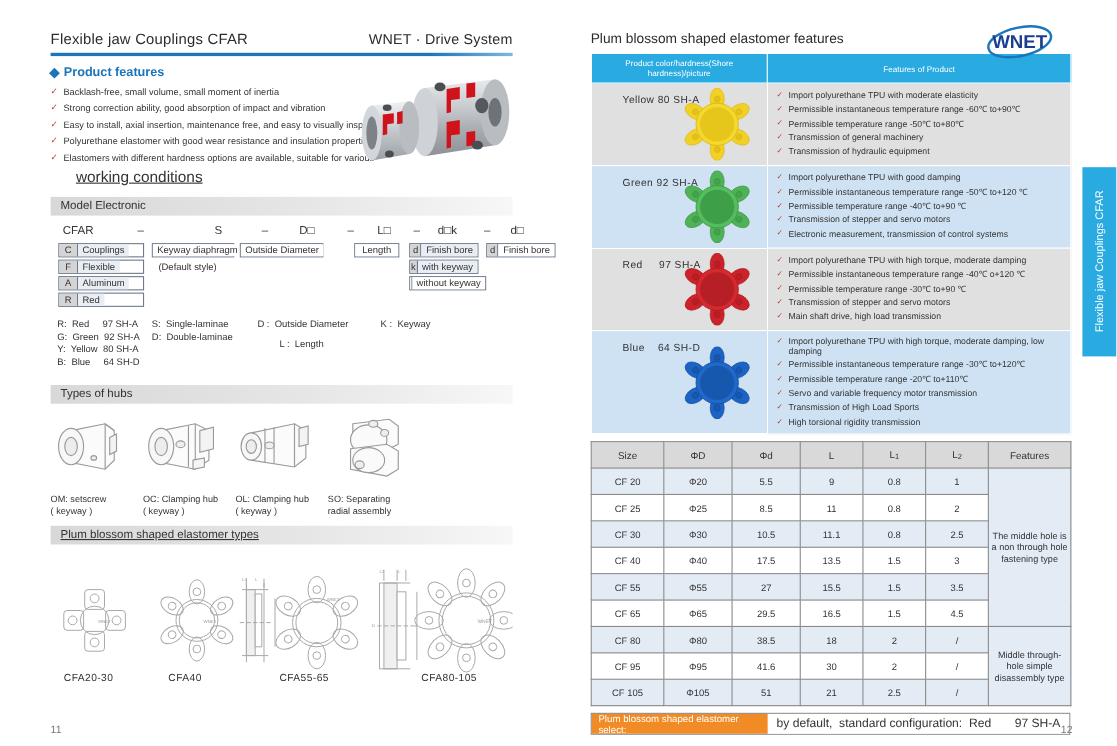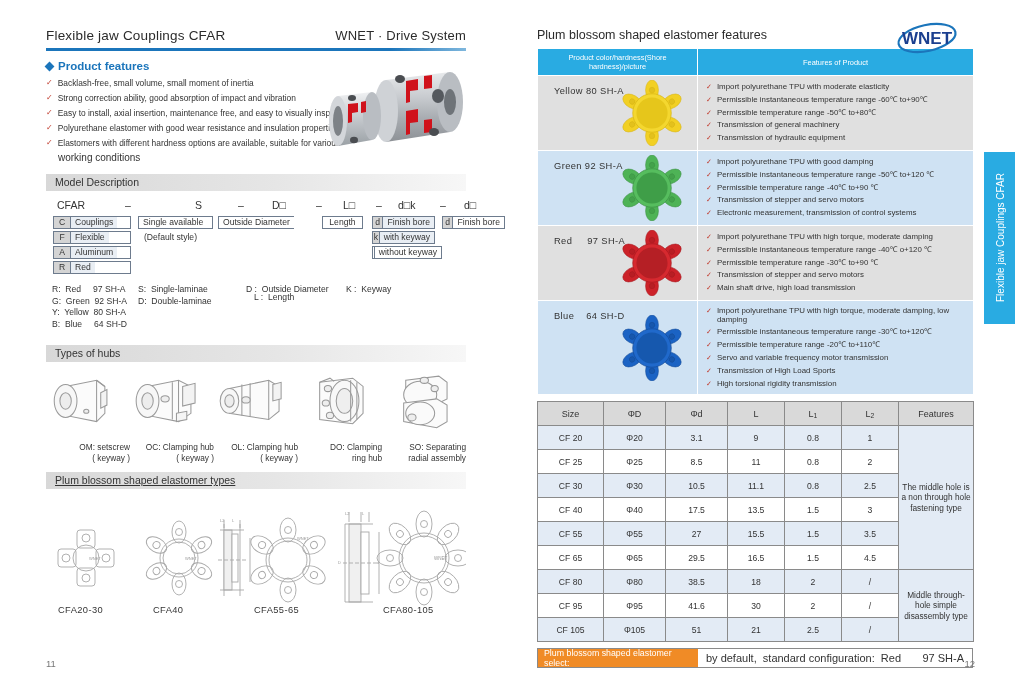--- a/index.html
+++ b/index.html
@@ -10,61 +10,61 @@
   .left{position:absolute;left:46px;top:28px;width:420px;height:620px;}
   .ltitle{display:flex;justify-content:space-between;align-items:flex-end;font-size:13.5px;color:#2b2b2b;letter-spacing:.2px;}
   .ltitle .r{font-size:13px;text-align:center;}
   .blue-rule{height:3px;background:#1b75bb;margin-top:5px;width:420px;
              background:linear-gradient(90deg,#1b75bb 0%,#1b75bb 82%,#7fb7dd 100%);}
   .pf-head{display:flex;align-items:center;gap:5px;margin-top:9px;color:#1b75bb;font-size:11.5px;font-weight:bold;}
   .diamond{width:7px;height:7px;background:#1b75bb;transform:rotate(45deg);display:inline-block;}
   .feat-list{margin-top:7px;width:300px;}
   .feat{display:flex;gap:5px;font-size:8.4px;color:#333;line-height:1.05;margin-bottom:6.2px;}
   .chk{color:#c0392b;font-size:8px;line-height:1;flex:0 0 auto;}
-  .feat-cont{margin-left:12px;font-size:10px;color:#333;margin-top:-2px;}
+  .feat-cont{margin-left:23px;font-size:14px;color:#333;margin-top:-2px;text-decoration:underline;}
 
   .prodimg{position:absolute;right:-10px;top:30px;width:150px;height:105px;}
 
   .sec-bar{margin-top:11px;height:17px;line-height:17px;padding-left:9px;font-size:10.5px;color:#333;
            background:linear-gradient(90deg,#d8d8d8 0%,#e6e6e6 55%,#f7f7f7 100%);}
 
   
   .model{position:relative;height:112px;margin-top:8px;font-size:9px;}
   .code-row{position:relative;height:15px;}
   .code-row span{position:absolute;font-size:10.5px;color:#333;}
   .bx{position:absolute;display:flex;height:13px;border:1px solid #6d7b8d;box-sizing:border-box;}
   .bx .k{width:16px;text-align:center;background:#d4d4d4;border-right:1px solid #6d7b8d;font-size:8.6px;line-height:11px;color:#333;}
   .bx .v{padding:0 4px;background:#e9eef4;font-size:8.6px;line-height:11px;color:#333;white-space:nowrap;}
   .bx.white .v{background:#ffffff;}
   .bx.whitekey .k{background:#ffffff;}
   .note{position:absolute;font-size:8.6px;color:#333;}
   .legend{position:absolute;font-size:8.6px;color:#333;white-space:pre;}
 
   
   .hubs{display:flex;margin-top:10px;gap:0;}
-  .hub{width:84px;text-align:right;}
+  .hub{width:84px;text-align:left;}
   .hub .cap{font-size:8.3px;color:#333;line-height:1.35;margin-top:4px;}
   .hubsvg{height:62px;}
 
   
   .etypes{position:relative;height:125px;margin-top:6px;}
   .etypes .cap{position:absolute;font-size:9.3px;color:#333;letter-spacing:.4px;}
 
   .pgnum{position:absolute;font-size:9.5px;color:#777;}
 
   
   .right{position:absolute;left:537px;top:28px;width:436px;}
   .rtitle{font-size:12.5px;color:#2b2b2b;margin-bottom:6px;}
   .logo{position:absolute;right:7px;top:-8px;width:78px;height:36px;}
 
   table.feats{border-collapse:collapse;width:436px;table-layout:fixed;}
   table.feats th{background:#29abe2;color:#fff;font-size:7.4px;font-weight:normal;padding:4px 2px;border:1px solid #fff;text-align:center;}
   table.feats td{border:1px solid #ffffff;vertical-align:middle;}
   .cell-left{width:160px;position:relative;height:72px;}
-  .cl-label{position:absolute;left:16px;top:10px;font-size:9.3px;color:#333;letter-spacing:.4px;white-space:pre;}
+  .cl-label{position:absolute;left:28px;top:10px;font-size:9.3px;color:#333;letter-spacing:.4px;white-space:pre;}
   .cl-img{position:absolute;right:8px;top:50%;transform:translateY(-50%);}
   .fl{padding:6px 4px 6px 8px;}
   .fl div{display:flex;gap:5px;font-size:7.9px;color:#333;line-height:1.1;margin-bottom:4.1px;}
   .fl div:last-child{margin-bottom:0;}
   .fl .chk{color:#c0392b;font-size:7px;}
   .row-grey{background:#e0e0e0;}
   .row-blue{background:#cfe2f3;}
   .fl.row-grey,.fl.row-blue{}
 
   table.dims{border-collapse:collapse;width:436px;table-layout:fixed;margin-top:6px;}
@@ -163,21 +163,21 @@
         <ellipse cx="44" cy="28" rx="9" ry="24" fill="#b9bdc2"></ellipse>
         <ellipse cx="10" cy="33" rx="9" ry="25" fill="#d3d6da"></ellipse>
         <ellipse cx="10" cy="33" rx="5" ry="15" fill="#7d8287"></ellipse>
         <path d="M20,16 L30,15 L30,24 L24,25 L24,34 L20,35 Z" fill="#d0121b"></path>
         <path d="M33,14 L38,13 L38,24 L33,25 Z" fill="#d0121b"></path>
         <ellipse cx="24" cy="10" rx="4" ry="3" fill="#4a4d51"></ellipse>
         <ellipse cx="26" cy="52" rx="4" ry="3.2" fill="#4a4d51"></ellipse>
       </g>
     </svg>
 
-    <div class="sec-bar">Model Description</div>
+    <div class="sec-bar">Model Electronic</div>
 
     <div class="model">
       <div class="code-row">
         <span style="left:11px;">CFAR</span>
         <span style="left:79px;">–</span>
         <span style="left:149px;">S</span>
         <span style="left:192px;">–</span>
         <span style="left:226px;">D□</span>
         <span style="left:270px;">–</span>
         <span style="left:297px;">L□</span>
@@ -198,21 +198,21 @@
       <div class="bx" style="left:7px;top:47px;width:78px;">
         <div class="k">A</div>
         <div class="v">Aluminum</div>
       </div>
       <div class="bx" style="left:7px;top:62px;width:78px;">
         <div class="k">R</div>
         <div class="v">Red</div>
       </div>
 
       <div class="bx white" style="left:92px;top:17px;width:75px;">
-        <div class="v" style="background:#fff;">Single available</div>
+        <div class="v" style="background:#fff;">Keyway diaphragm</div>
       </div>
       <div class="note" style="left:98px;top:33px;">(Default style)</div>
 
       <div class="bx white" style="left:172px;top:17px;width:76px;">
         <div class="v" style="background:#fff;">Outside Diameter</div>
       </div>
 
       <div class="bx white" style="left:276px;top:17px;width:41px;">
         <div class="v" style="background:#fff;text-align:center;width:100%;">Length</div>
       </div>
@@ -235,22 +235,22 @@
       </div>
 
       <div class="legend" style="left:6px;top:85px;line-height:11.5px;">R:  Red     97 SH-A</div>
       <div class="legend" style="left:6px;top:96.5px;line-height:11.5px;">G:  Green  92 SH-A</div>
       <div class="legend" style="left:6px;top:108px;line-height:11.5px;">Y:  Yellow  80 SH-A</div>
       <div class="legend" style="left:6px;top:119.5px;line-height:11.5px;">B:  Blue     64 SH-D</div>
 
       <div class="legend" style="left:92px;top:85px;">S:  Single-laminae</div>
       <div class="legend" style="left:92px;top:96.5px;">D:  Double-laminae</div>
 
-      <div class="legend" style="left:200px;top:85px;">D :  Outside Diameter</div>
-      <div class="legend" style="left:192px;top:93px;padding-left:16px;">L :  Length</div>
+      <div class="legend" style="left:188px;top:85px;">D :  Outside Diameter</div>
+      <div class="legend" style="left:192px;top:103px;padding-left:16px;">L :  Length</div>
 
       <div class="legend" style="left:300px;top:85px;">K :  Keyway</div>
     </div>
 
     <div class="sec-bar" style="margin-top:34px;">Types of hubs</div>
 
     <div class="hubs">
       <div class="hub">
         <svg class="hubsvg" viewBox="0 0 80 60">
           <g fill="none" stroke="#9a9a9a" stroke-width="1">
@@ -295,39 +295,20 @@
             <path d="M26,12 L26,42"></path>
               <path d="M34,11 L34,43"></path>
             <path d="M52,8 L52,46"></path>
             <path d="M56,12 L64,10 L64,26 L56,28 Z" fill="#f3f3f3"></path>
             <ellipse cx="30" cy="27" rx="4" ry="3" fill="#eee"></ellipse>
           </g>
         </svg>
         <div class="cap">
           <div>OL: Clamping hub</div>
           <div>( keyway )</div>
-        </div>
-      </div>
-      <div class="hub">
-        <svg class="hubsvg" viewBox="0 0 80 60">
-          <g fill="none" stroke="#9a9a9a" stroke-width="1">
-            <path d="M20,10 L52,6 L62,14 L62,40 L52,50 L20,46 Z" fill="#fbfbfb"></path>
-            <ellipse cx="44" cy="28" rx="14" ry="20" fill="#f8f8f8"></ellipse>
-            <ellipse cx="44" cy="28" rx="8" ry="12" fill="#efefef"></ellipse>
-            <path d="M50,8 L50,48"></path>
-              <path d="M56,10 L56,46"></path>
-            <ellipse cx="28" cy="16" rx="3.5" ry="3" fill="#eee"></ellipse>
-            <ellipse cx="26" cy="30" rx="3.5" ry="3" fill="#eee"></ellipse>
-            <ellipse cx="30" cy="42" rx="3.5" ry="3" fill="#eee"></ellipse>
-            <path d="M20,10 L30,6 L34,9"></path>
-          </g>
-        </svg>
-        <div class="cap">
-          <div>DO: Clamping</div>
-          <div>ring hub</div>
         </div>
       </div>
       <div class="hub">
         <svg class="hubsvg" viewBox="0 0 80 60">
           <g fill="none" stroke="#9a9a9a" stroke-width="1">
             <path d="M22,8 L54,4 L62,10 L62,26 L54,30 L22,26 Z" fill="#fbfbfb"></path>
             <ellipse cx="36" cy="22" rx="16" ry="13" fill="#fafafa"></ellipse>
             <path d="M20,30 L52,26 L62,32 L62,48 L52,54 L20,48 Z" fill="#fbfbfb"></path>
             <ellipse cx="36" cy="40" rx="14" ry="11" fill="#fafafa"></ellipse>
             <ellipse cx="40" cy="8" rx="4" ry="3" fill="#eee"></ellipse>
@@ -787,21 +768,21 @@
           <th>L</th>
           <th>L<span class="sub">1</span></th>
           <th>L<span class="sub">2</span></th>
           <th>Features</th>
         </tr>
       </thead>
       <tbody>
         <tr class="odd">
           <td>CF 20</td>
           <td>Φ20</td>
-          <td>3.1</td>
+          <td>5.5</td>
           <td>9</td>
           <td>0.8</td>
           <td>1</td>
           <td class="featcell" rowspan="6">The middle hole is a non through hole fastening type</td>
         </tr>
         <tr class="even">
           <td>CF 25</td>
           <td>Φ25</td>
           <td>8.5</td>
           <td>11</td>

